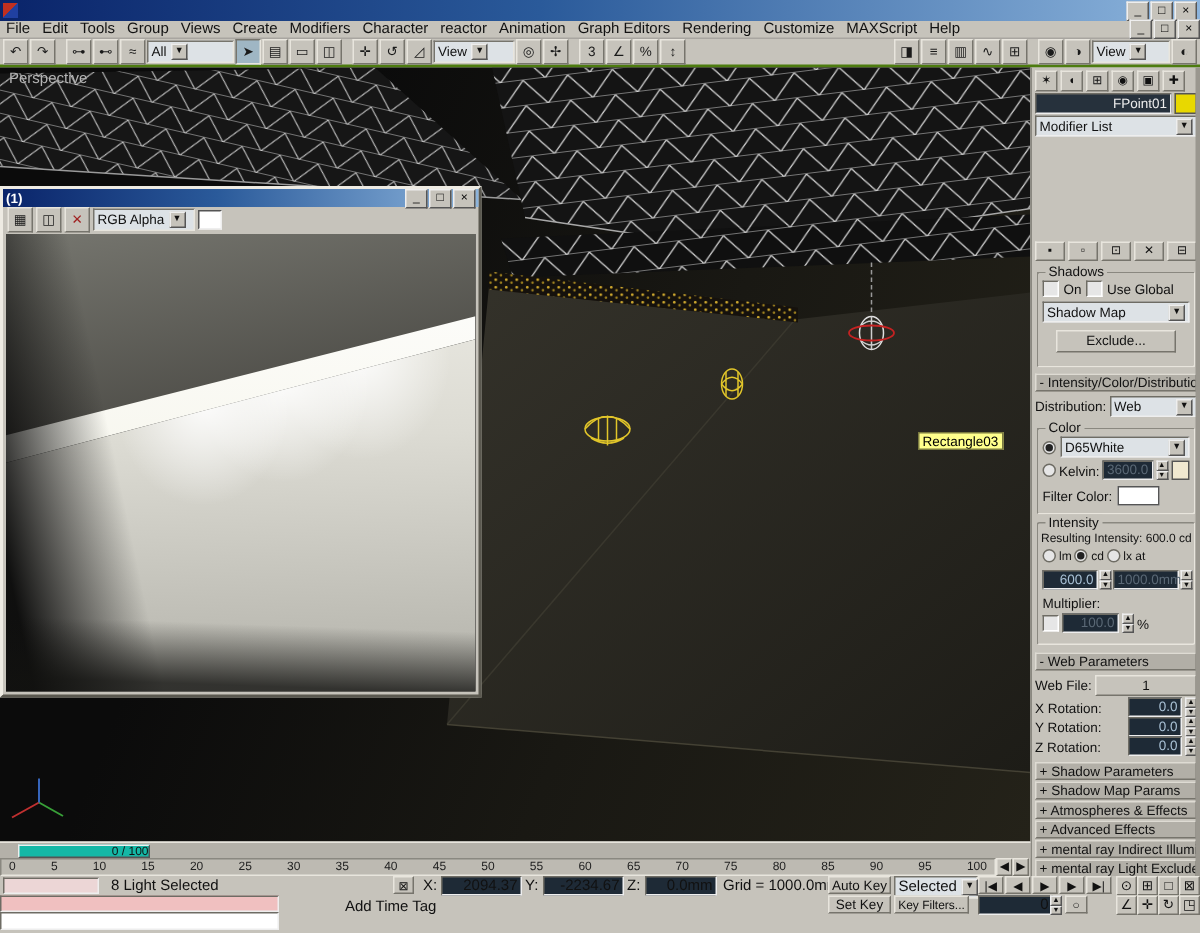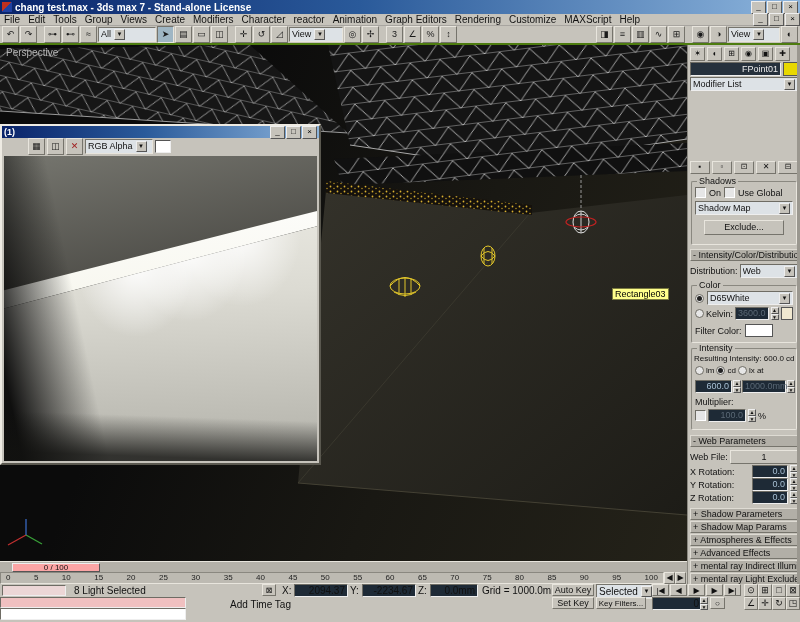--- a/index.html
+++ b/index.html
@@ -49,21 +49,21 @@
     background:linear-gradient(112deg,#0b0b0b 28%,#191813 62%,#242219 100%);}
   svg.vp{position:absolute;left:0;top:0;}
   .vp-label{position:absolute;left:6px;top:2px;color:#b4b4b4;font-size:10px;}
   .obj-tag{position:absolute;left:612px;top:243px;background:#ffff8c;border:1px solid #7a7a40;
     color:#000;font-size:9px;line-height:10px;padding:0 2px;}
   
   .renderwin{position:absolute;left:0;top:124px;width:321px;height:341px;background:#c6c3bb;
     border:2px solid;border-color:#eeebe3 #5a584f #5a584f #eeebe3;box-sizing:border-box;z-index:6;}
   .rw-title{height:12px;background:linear-gradient(90deg,#0a246a 0%,#2a5a9a 45%,#8cb4dc 100%);
     color:#fff;font-size:9px;font-weight:bold;display:flex;align-items:center;padding:0 2px;}
-  .rw-toolbar{height:16px;display:flex;align-items:center;gap:2px;padding:0 3px;margin-left:23px;}
+  .rw-toolbar{height:16px;display:flex;align-items:center;gap:2px;padding:0 3px;}
   .rw-swatch{width:14px;height:11px;background:#fff;border:1px solid;border-color:#555 #eee #eee #555;flex:none;}
   .rw-canvas{position:absolute;left:2px;right:2px;top:30px;bottom:2px;background:#060606;overflow:hidden;}
   .rwc-ceiling{position:absolute;inset:0;
     background:linear-gradient(168deg,#76766f 0%,#4a4944 45%,#2b2a26 100%);
     clip-path:polygon(0 0,100% 0,100% 20%,0 46%);}
   .rwc-cove{position:absolute;inset:0;background:linear-gradient(#ffffff,#efeedd);
     clip-path:polygon(0 44%,100% 18%,100% 23%,0 50%);}
   .rwc-wall{position:absolute;inset:0;
     background:
       radial-gradient(95px 115px at 42% 36%,rgba(255,255,255,.95),rgba(255,255,255,0) 62%),
@@ -108,22 +108,22 @@
     border-color:#dedbd3 #76746c #76746c #dedbd3;font-size:9px;line-height:11px;padding:0 2px;
     color:#111;overflow:hidden;white-space:nowrap;box-sizing:border-box;}
   .rollout.closed::before{content:"+ ";}
   .rollout.open::before{content:"- ";}
   .btn{background:#c6c3bb;border:1px solid;border-color:#e8e5dd #76746c #76746c #e8e5dd;
     font-size:9px;text-align:center;color:#111;}
   .cp-scroll{position:absolute;right:0;top:0;width:3px;height:100%;background:#9a978f;}
   
   .timeslider{position:absolute;left:0;top:561px;width:687px;height:11px;background:#b4b1a9;
     border-top:1px solid #e8e5dd;box-sizing:border-box;}
-  .ts-thumb{position:absolute;left:12px;top:1px;width:88px;height:9px;background:#fca5a5;
-    border:1px solid;border-color:#eee #555 #555 #eee;font-size:8px;line-height:8px;text-align:center;color:#111;box-sizing:border-box;}
+  .ts-thumb{position:absolute;left:12px;top:1px;width:88px;height:9px;background:#14b8a6;
+    border:1px solid;border-color:#eee #555 #555 #eee;font-size:8px;line-height:8px;text-align:right;color:#111;box-sizing:border-box;}
   .trackbar{position:absolute;left:0;top:572px;width:664px;height:12px;background:#bdbab2;
     border:1px solid;border-color:#8a8880 #e8e5dd #e8e5dd #8a8880;box-sizing:border-box;
     display:flex;justify-content:space-between;padding:0 5px;font-size:8px;color:#222;}
   .tick{line-height:10px;}
   .tb-end{position:absolute;left:664px;top:572px;width:23px;height:12px;display:flex;}
   .bottombar{position:absolute;left:0;top:584px;width:800px;height:38px;background:#c6c3bb;}
   .bb{position:absolute;font-size:10px;color:#111;}
   .pinkbox{background:#ecd6d6;border:1px solid;border-color:#6e6c64 #eee #eee #6e6c64;box-sizing:border-box;}
   .liststrip1{background:#f0c0c0;border:1px solid;border-color:#6e6c64 #eee #eee #6e6c64;box-sizing:border-box;}
   .liststrip2{background:#ffffff;border:1px solid;border-color:#6e6c64 #eee #eee #6e6c64;box-sizing:border-box;}
@@ -133,21 +133,20 @@
     grid-template-columns:repeat(4,14px);grid-auto-rows:13px;}
   .navgrid .small-btn{font-size:9px;line-height:11px;}
 </style>
 </head>
 <body>
 
 <div class="app">
 
   <div class="titlebar">
     <span class="appicon"></span>
-    <span>chang test.max - 3ds max 7 - Stand-alone License</span>
     <span class="winbtns">
       <span class="wbtn">_</span>
       <span class="wbtn">□</span>
       <span class="wbtn">×</span>
     </span>
   </div>
 
   <div class="menubar">
     <span class="menu-item">File</span>
     <span class="menu-item">Edit</span>

